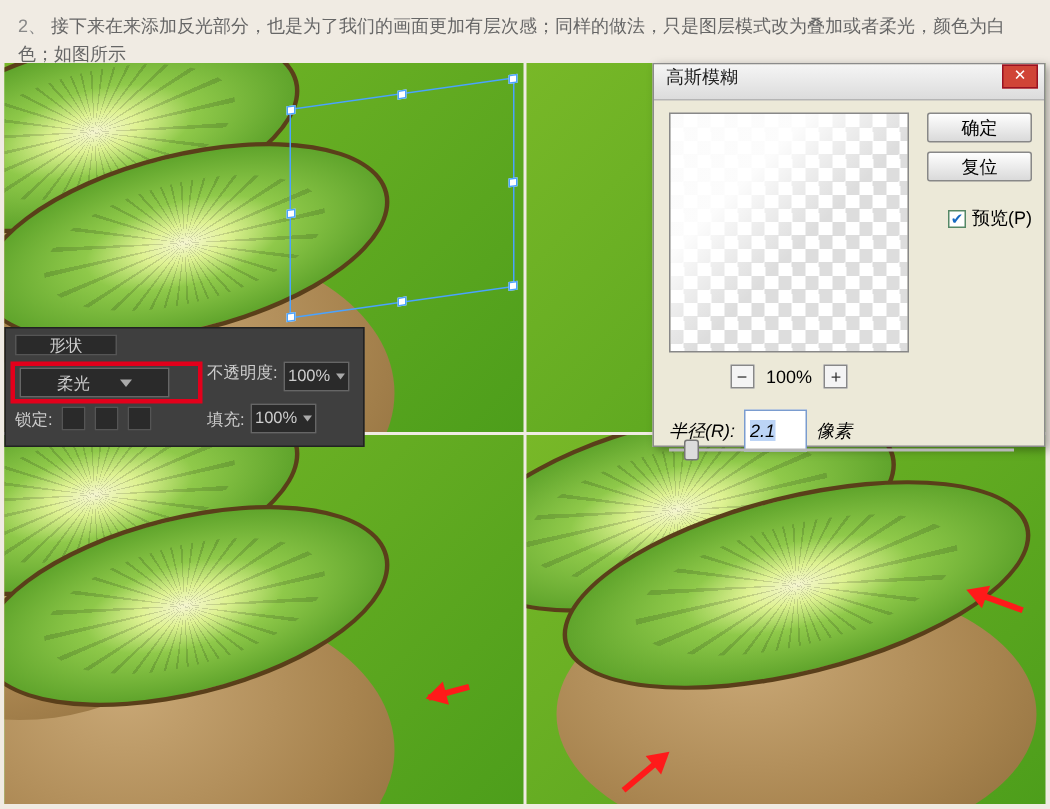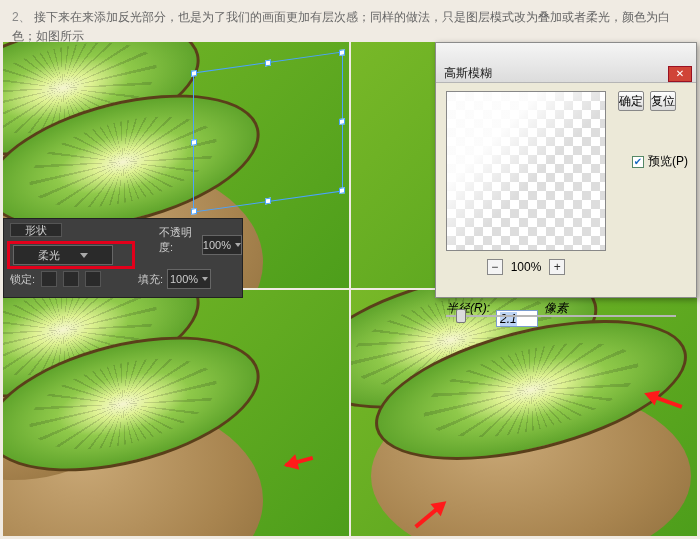--- a/index.html
+++ b/index.html
@@ -13,47 +13,47 @@
   .quad { position: relative; background: linear-gradient(135deg,#78b828,#4d9e1b); overflow: hidden; }
   .kiwi-skin { position: absolute; width: 300px; height: 200px; background: radial-gradient(ellipse at 40% 30%, #c9a876, #a8844f 60%, #8b6b3a); border-radius: 50%; }
   .kiwi-slice { position: absolute; width: 280px; height: 120px; background: radial-gradient(ellipse at 50% 50%, #f5f5d0 0%, #dff293 15%, #8fc94a 35%, #5aa028 75%, #3f7a1a); border-radius: 50%; border: 3px solid #5a3f1a; transform: rotate(-14deg); }
   .kiwi-slice::before { content:""; position:absolute; inset:15%; border-radius:50%; background: repeating-conic-gradient(rgba(0,0,0,.25) 0deg 2deg, transparent 2deg 10deg); mix-blend-mode: multiply; opacity:.55;}
   .sel-box { position:absolute; border:1px solid #4aa3ff; }
   .sel-box .h { position:absolute; width:6px; height:6px; border:1px solid #4aa3ff; background:#fff; }
 
   
   .ps-panel { position: absolute; left: 3px; top: 218px; width: 240px; height: 80px; background: #3f3f3f; color: #ccc; font-size: 11px; border: 1px solid #222; z-index: 5; }
   .ps-panel-inner { width: 100%; height: 100%; position: relative; }
-  .shape-label { position:absolute; left:6px; top:4px; width:52px; height:14px; background:#2a2a2a; border:1px solid #555; display:flex; align-items:center; justify-content:center; }
+  .shape-label { position:absolute; left:6px; top:4px; width:68px; height:14px; background:#2a2a2a; border:1px solid #555; display:flex; align-items:center; justify-content:center; }
   .red-rect { position: absolute; left: 3px; top: 22px; width: 128px; height: 28px; border: 3px solid #e3001b; }
   .blend-dd { position: absolute; left: 9px; top: 26px; width: 100px; height: 20px; background: #2a2a2a; border: 1px solid #666; display: flex; align-items: center; padding: 0 24px; justify-content: space-between; }
   .blend-dd .tri { width:0;height:0;border-left:4px solid transparent;border-right:4px solid transparent;border-top:5px solid #aaa; }
-  .opacity-row { position:absolute; left:134px; top:6px; display:flex; align-items:flex-end; gap:4px;margin-left:21px; }
+  .opacity-row { position:absolute; left:134px; top:22px; display:flex; align-items:flex-start; gap:4px; }
   .fill-row    { position:absolute; left:134px; top:50px; display:flex; align-items:center; gap:4px; }
   .ps-num { width:44px; height:20px; background:#2a2a2a; border:1px solid #666; display:flex; align-items:center; justify-content:center; }
   .ps-num .tri { margin-left:4px; width:0;height:0;border-left:3px solid transparent;border-right:3px solid transparent;border-top:4px solid #aaa; }
   .lock-row { position:absolute; left:6px; top:52px; display:flex; align-items:center; gap:6px;justify-content:flex-end; }
   .lock-row .sq { width:16px; height:16px; background:#2a2a2a; border:1px solid #555; }
 
   
   .dialog { position: absolute; right: 3px; top: 42px; width: 262px; height: 256px; background: #ece9d8; border: 1px solid #8b8b8b; box-shadow: 2px 2px 6px rgba(0,0,0,.35); z-index: 6; font-size: 12px; }
-  .dlg-titlebar { height: 40px; background: linear-gradient(#f5f5f5,#dcdcdc); border-bottom: 1px solid #b5b5b5; display:flex; align-items:flex-end; justify-content: space-between; padding: 0 4px 0 8px; color:#222; }
+  .dlg-titlebar { height: 24px; background: linear-gradient(#f5f5f5,#dcdcdc); border-bottom: 1px solid #b5b5b5; display:flex; align-items:flex-start; justify-content: space-between; padding: 0 4px 0 8px; color:#222; }
   .dlg-close { width: 24px; height: 16px; background: #d04437; border: 1px solid #912; display:flex; align-items:center; justify-content:center; color:#fff; font-size:10px; line-height:1; }
   .dlg-body { position: relative; padding: 8px; height: calc(100% - 22px); }
   .preview-box { position:absolute; left:10px; top:8px; width:160px; height:160px; border:1px solid #888; background:
     linear-gradient(135deg, rgba(255,255,255,.9) 30%, rgba(255,255,255,0) 55%),
     repeating-conic-gradient(#fff 0 25%, #ddd 0 50%) 0 0/18px 18px; }
   .zoom-row { position:absolute; left:10px; top:176px; width:160px; display:flex; align-items:center; justify-content:center; gap:8px; }
   .zoom-btn { width:16px; height:16px; border:1px solid #888; background:#f4f4f4; display:flex; align-items:center; justify-content:center; font-size:12px; color:#333; }
-  .btns { position:absolute; right:8px; top:8px; width:70px; display:flex; flex-direction:row; gap:6px; }
+  .btns { position:absolute; right:8px; top:8px; width:70px; display:flex; flex-direction:column; gap:6px; }
   .win-btn { height:20px; background:linear-gradient(#fefefe,#dadada); border:1px solid #888; border-radius:2px; display:flex; align-items:center; justify-content:center; color:#000; }
   .chk-row { position:absolute; right:8px; top:70px; display:flex; align-items:center; gap:4px; color:#000; }
   .chk { width:12px; height:12px; border:1px solid #586; background:#fff; display:flex; align-items:center; justify-content:center; color:#1769c2; font-size:10px; }
   .radius-row { position:absolute; left:10px; top:206px; display:flex; align-items:center; gap:6px; color:#000;font-style:italic; }
-  .radius-input { width:42px; height:17px; border:1px solid #7a9ccf; background:#fff; color:#000; padding:0 3px; display:flex; align-items:center;margin-top:21px; }
+  .radius-input { width:42px; height:28px; border:1px solid #7a9ccf; background:#fff; color:#000; padding:0 3px; display:flex; align-items:center; }
   .radius-input span { background:#bcd4f6; }
   .slider { position:absolute; left:10px; top:226px; width:230px; height:14px; }
   .slider-track { position:absolute; top:6px; left:0; right:0; height:2px; background:#b7b7b7; }
   .slider-thumb { position:absolute; top:0; left:10px; width:10px; height:14px; background:#dcdcdc; border:1px solid #777; border-radius:2px; }
 
   .arrow { position:absolute; width:40px; height:20px; }
   .arrow::before { content:""; position:absolute; left:0; top:8px; width:28px; height:4px; background:#ff1a1a; }
   .arrow::after { content:""; position:absolute; left:-2px; top:2px; width:0;height:0; border-top:8px solid transparent; border-bottom:8px solid transparent; border-right:14px solid #ff1a1a; }
   .arrow.rht::after { left:26px; border-right:none; border-left:14px solid #ff1a1a; }
 </style>

